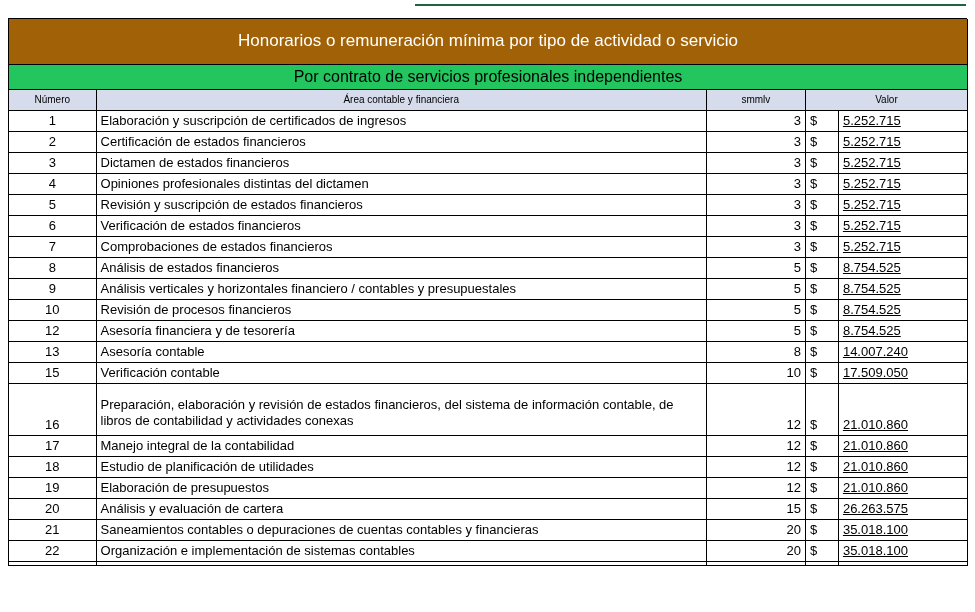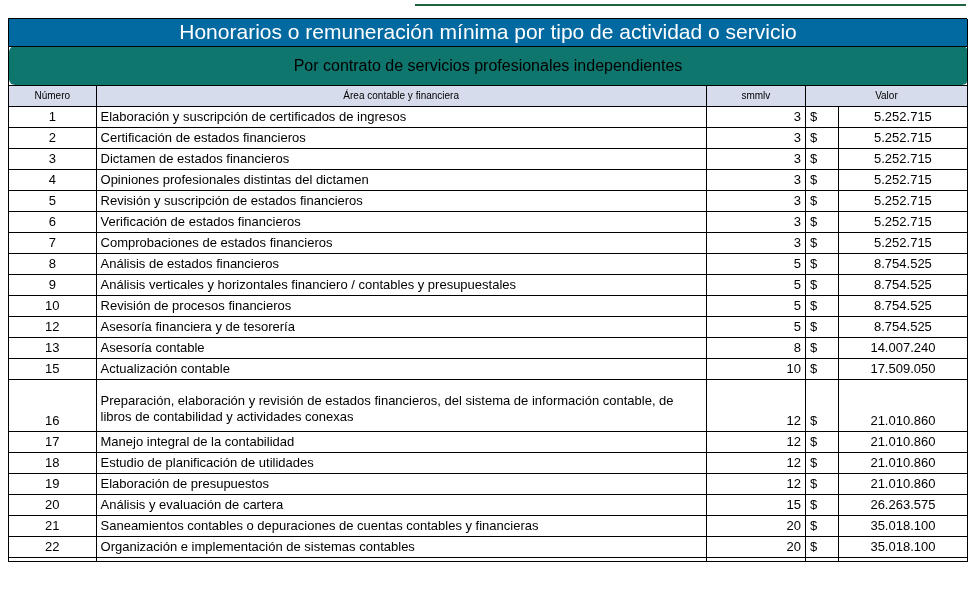--- a/index.html
+++ b/index.html
@@ -49,53 +49,52 @@
     padding: 0 4px;
     font-weight: normal;
     vertical-align: middle;
     line-height: 16px;
     white-space: nowrap;
     overflow: hidden;
   }
 
   
   .banner-blue {
-    background: #0369a1;
+    background: #a16207;
     color: #ffffff;
     font-weight: bold;
-    font-size: 21px;
+    font-size: 17px;
     text-align: center;
-    height: 27px;
+    height: 45px;
   }
   .banner-green {
-    background: #0f766e;
+    background: #22c55e;
     color: #000000;
     font-weight: bold;
     font-size: 16px;
     text-align: center;
-    height: 39px;
-    border-radius: 6px;
+    height: 25px;
   }
 
   
   .colhead th {
     background: #D6DCEC;
     font-weight: bold;
     font-size: 10px;
     text-align: center;
     height: 21px;
   }
 
   
   tbody tr { height: 21px; }
   td.c-num   { text-align: center; }
   td.c-desc  { text-align: left; }
   td.c-smmlv { text-align: right; }
   td.c-cur   { text-align: left; padding-left: 5px; }
-  td.c-val   { text-align: center; padding-right: 14px; }
+  td.c-val   { text-align: left; padding-right: 14px; text-decoration: underline; }
 
   td.c-desc.wrap {
     white-space: normal;
     padding-top: 10px;
     padding-bottom: 2px;
   }
   tr.tall { height: 52px; }
   tr.tall td.c-num,
   tr.tall td.c-smmlv,
   tr.tall td.c-cur,
@@ -218,21 +217,21 @@
           </tr>
           <tr>
             <td class="c-num">13</td>
             <td class="c-desc">Asesoría contable</td>
             <td class="c-smmlv">8</td>
             <td class="c-cur">$</td>
             <td class="c-val">14.007.240</td>
           </tr>
           <tr>
             <td class="c-num">15</td>
-            <td class="c-desc">Actualización contable</td>
+            <td class="c-desc">Verificación contable</td>
             <td class="c-smmlv">10</td>
             <td class="c-cur">$</td>
             <td class="c-val">17.509.050</td>
           </tr>
           <tr class="tall">
             <td class="c-num">16</td>
             <td class="c-desc wrap">Preparación, elaboración y revisión de estados financieros, del sistema de información contable, de libros de contabilidad y actividades conexas</td>
             <td class="c-smmlv">12</td>
             <td class="c-cur">$</td>
             <td class="c-val">21.010.860</td>

